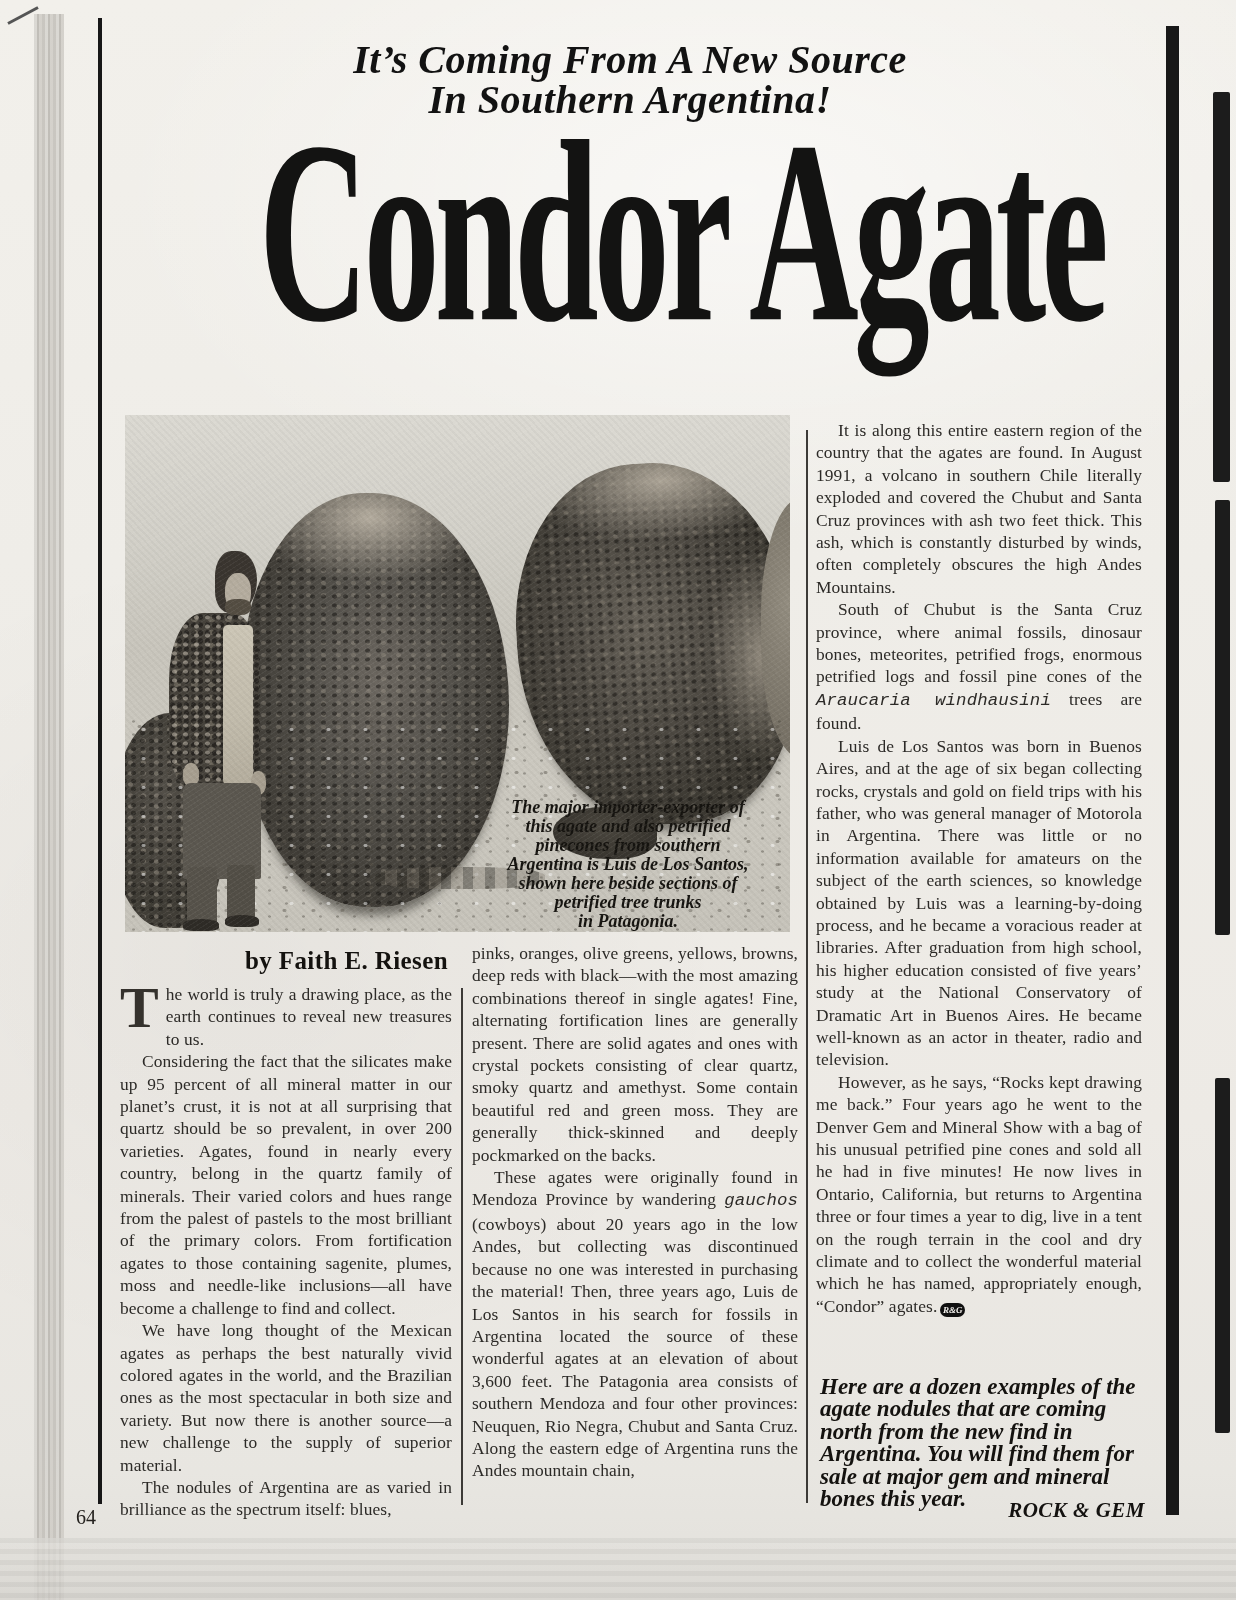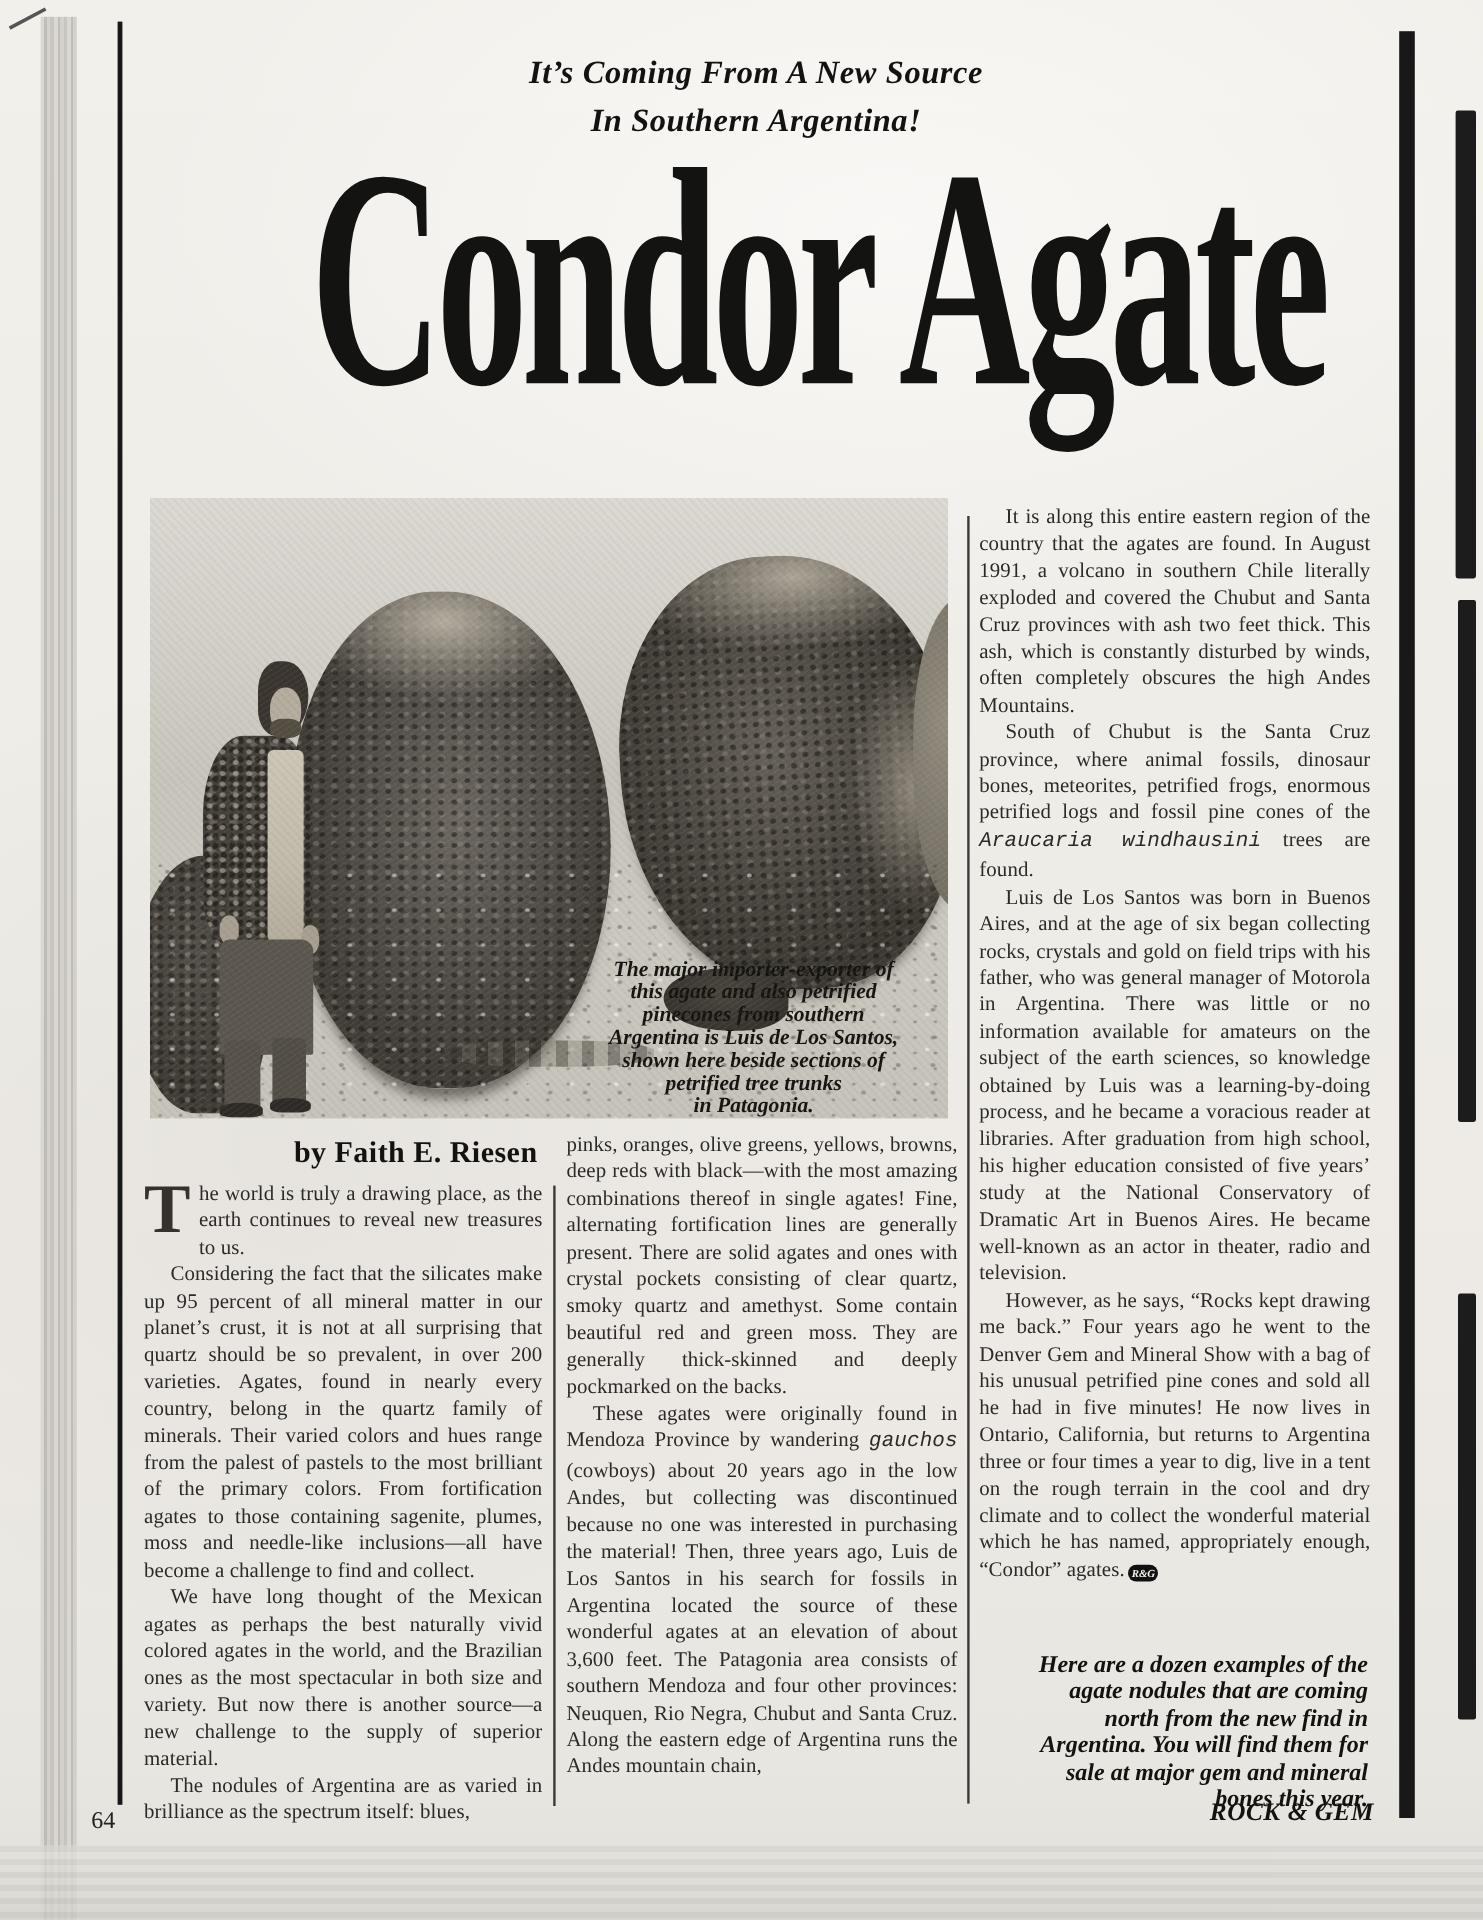--- a/index.html
+++ b/index.html
@@ -35,21 +35,21 @@
     background:
       repeating-linear-gradient(180deg, rgba(0,0,0,.05) 0 5px, rgba(255,255,255,.05) 5px 11px),
       linear-gradient(180deg, #e3e1dc, #d4d2cd);
     opacity:.75;
   }
   
   .kicker {
     position:absolute; left:140px; top:40px; width:980px;
     text-align:center;
     font-weight:700; font-style:italic;
-    font-size:27px; line-height:40px;
+    font-size:40px; line-height:40px;
     letter-spacing:.5px; color:#121212;
   }
   .main-title {
     position:absolute; left:0; top:102px; width:1236px;
     text-align:center; white-space:nowrap;
     font-weight:700; font-size:245px; line-height:1;
     letter-spacing:-8px; color:#131312;
   }
   .main-title .squeeze { display:inline-block; transform:scale(.62,1.06); transform-origin:center top; }
   
@@ -190,23 +190,23 @@
   .endmark {
     display:inline-block; vertical-align:-1px; margin-left:3px;
     min-width:25px; height:14px; line-height:14px;
     background:#101010; color:#f4f2ee;
     border-radius:8px; text-align:center;
     font-size:9px; font-weight:700; font-style:italic;
     letter-spacing:0; text-indent:0;
   }
   .outro {
     position:absolute; left:820px; top:1376px; width:320px;
-    text-align:right;
+    text-align:left;
     font-weight:700; font-style:italic;
-    font-size:20px; line-height:22.4px;
+    font-size:23px; line-height:22.4px;
     color:#14120f;
   }
   
   .page-number {
     position:absolute; left:76px; top:1506px;
     font-family:Liberation Serif, serif;
     font-size:20px; color:#24211e;
   }
   .magazine-name {
     position:absolute; left:890px; top:1498px; width:255px;

